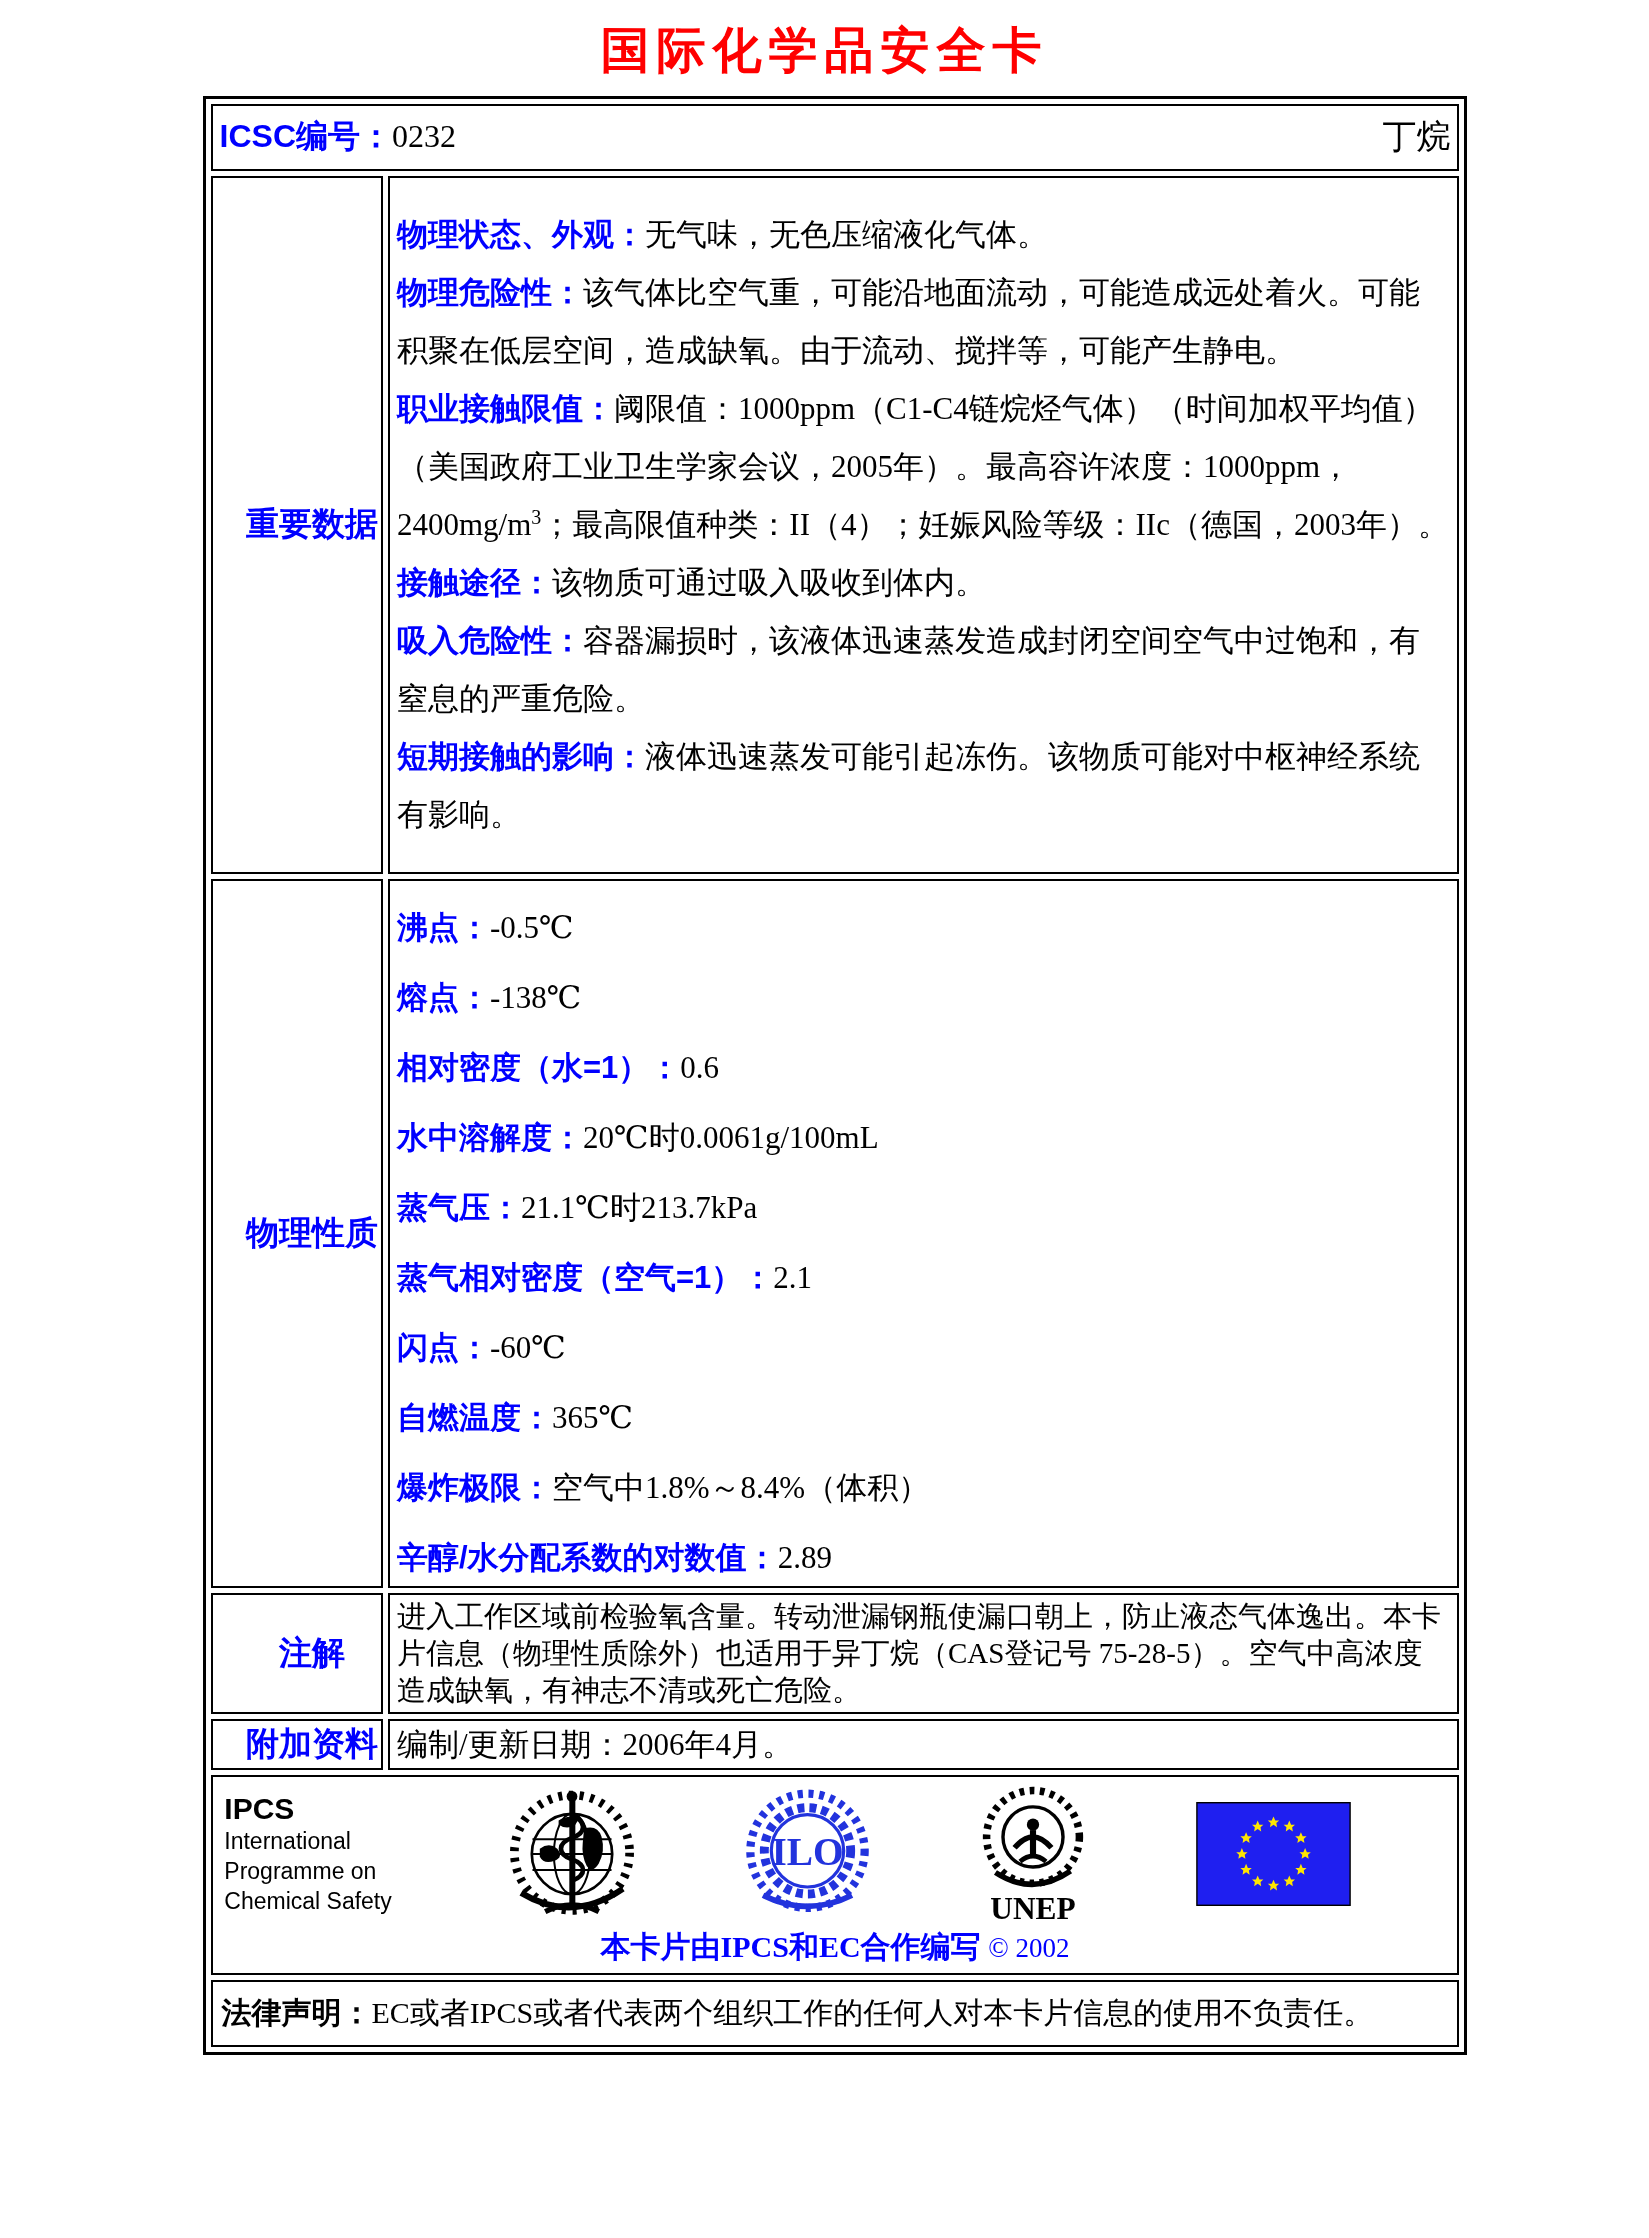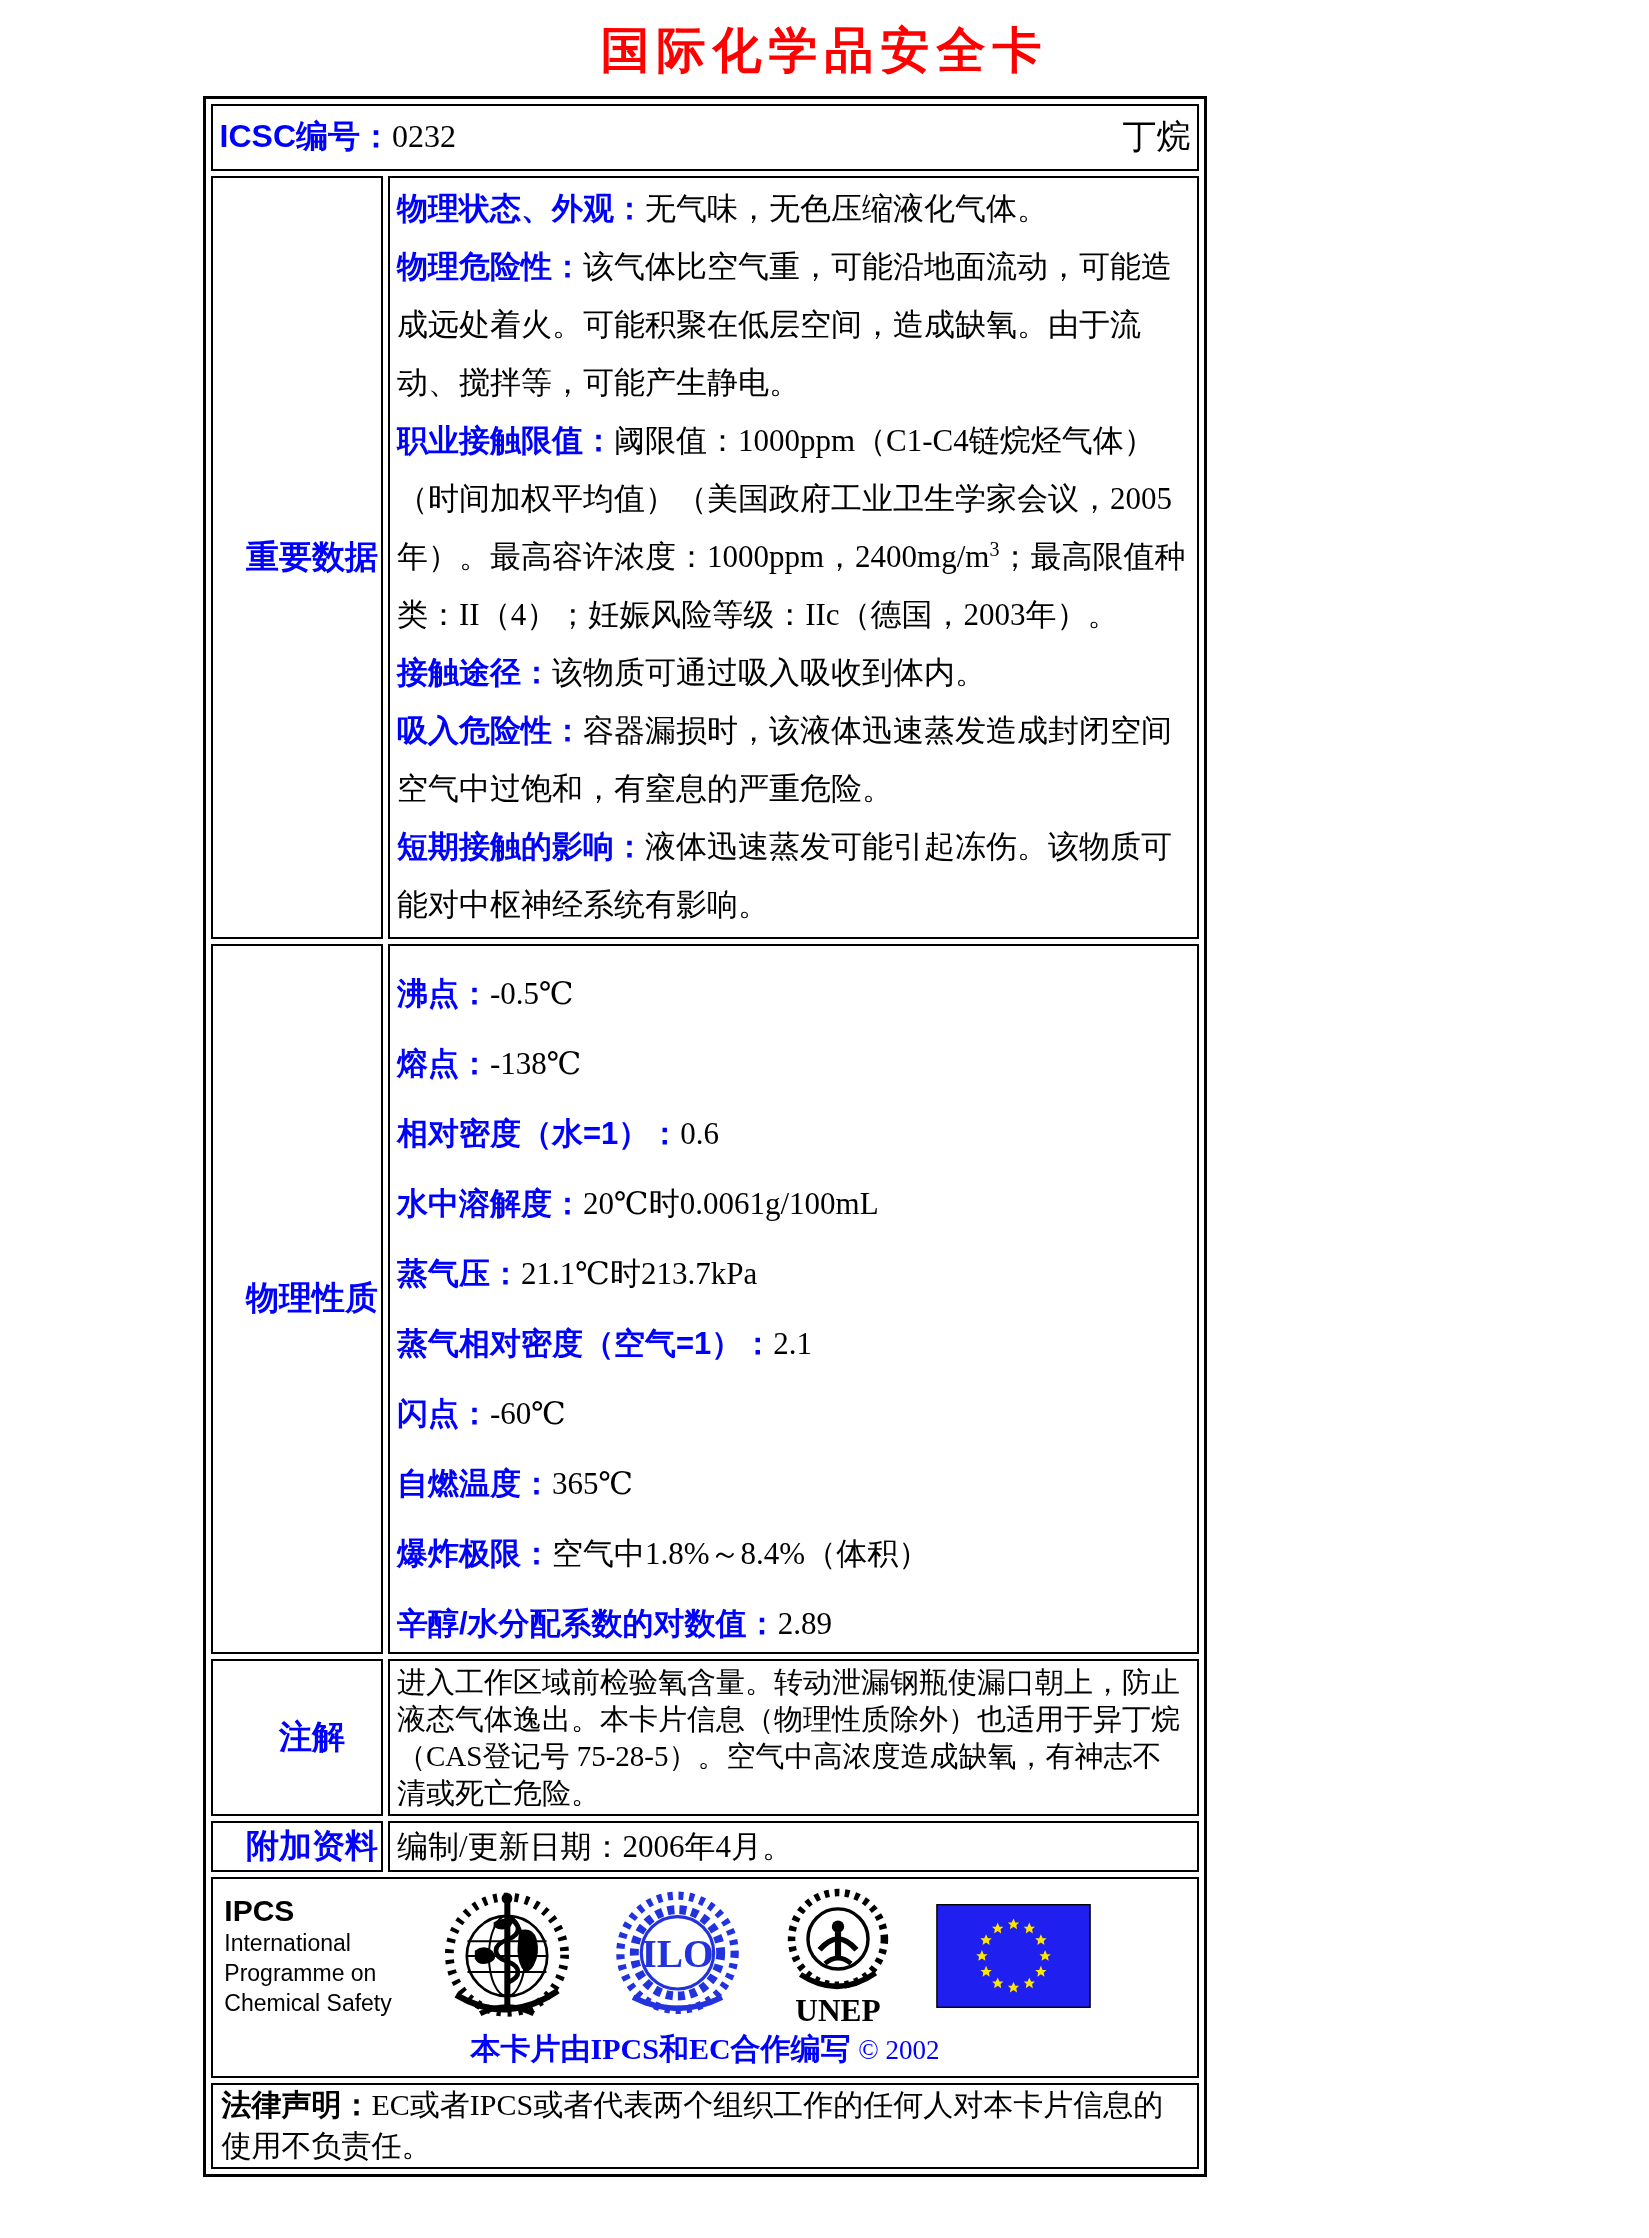--- a/index.html
+++ b/index.html
@@ -5,21 +5,21 @@
   html,body{margin:0;padding:0;background:#ffffff;}
   body{width:1649px;height:2239px;position:relative;overflow:hidden;
        font-family:"Liberation Serif","DejaVu Serif",serif;color:#000;}
 
   .page-title{margin:18.3px 0 0 0;text-align:center;color:#ff0000;
 .    font-weight:bold;}
   .page-title{font-size:49px;font-weight:bold;letter-spacing:7px;
        font-family:"DejaVu Serif","Liberation Serif",serif;}
 
   table.card{border-collapse:separate;border-spacing:5px;
-       border:3.5px solid #000;margin:11.3px 0 0 203px;width:1004px;
+       border:3.5px solid #000;margin:11.3px 0 0 203px;width:1264px;
        table-layout:fixed;background:#fff;}
   td{border:2.1px solid #000;vertical-align:middle;background:#fff;}
 
   td.rowlabel{width:168px;text-align:center;color:#0000ff;
        font-family:"Liberation Sans","DejaVu Sans",sans-serif;
        font-weight:bold;font-size:33px;padding-left:31px;}
   td.content{padding:2.8px 7px 2.8px 7px;font-size:31px;}
 
   .h-header{height:61px;}
   .h-important{height:692px;}

